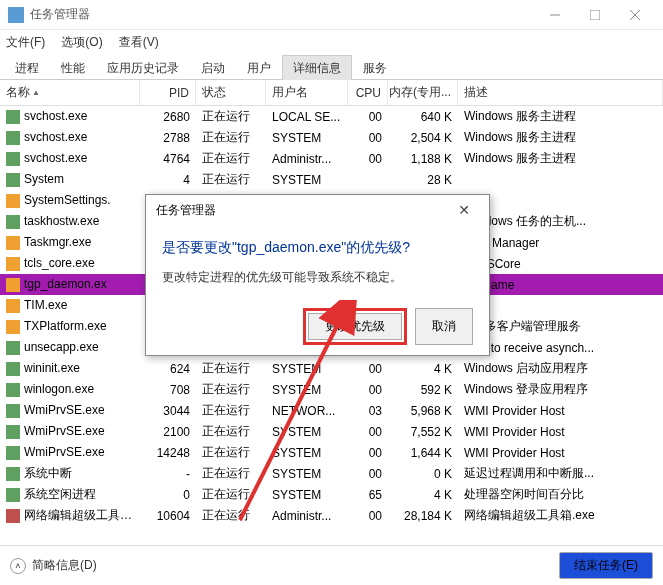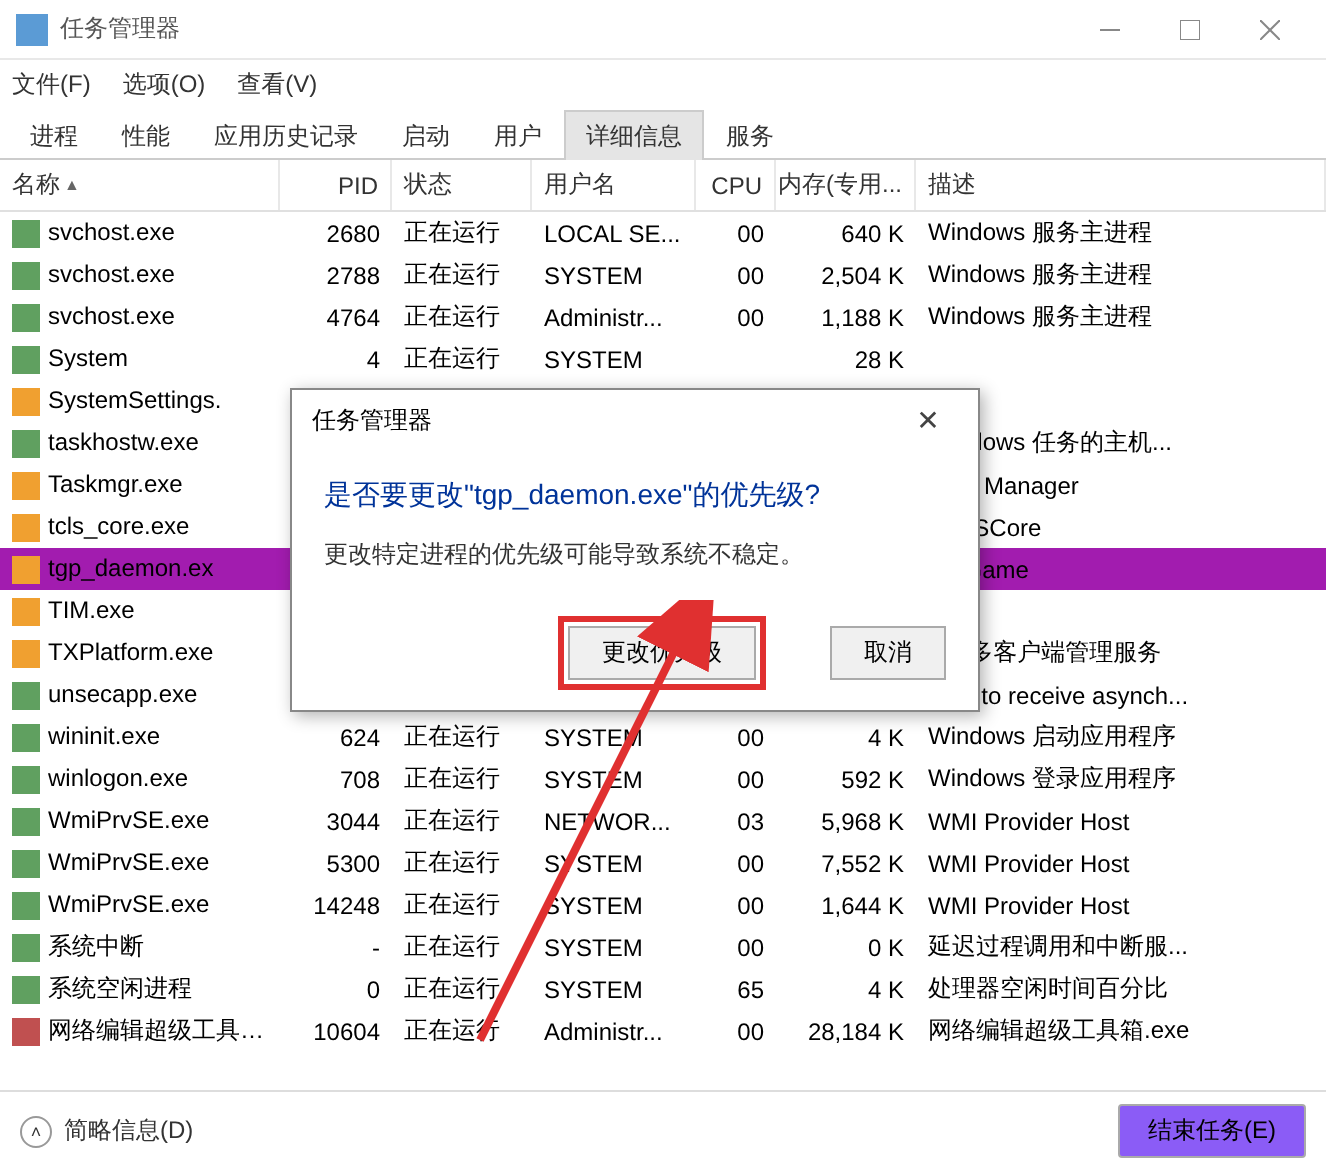--- a/index.html
+++ b/index.html
@@ -39,30 +39,30 @@
 .td.col-pid, .td.col-cpu, .td.col-mem { text-align: right; }
 .procicon { display: inline-block; width: 14px; height: 14px; margin-right: 4px; vertical-align: middle; background: #4a90d9; }
 .procicon.app { background: #f0a030; }
 .procicon.sys { background: #60a060; }
 .procicon.net { background: #c05050; }
 
 .footer { position: absolute; bottom: 0; left: 0; right: 0; height: 40px; border-top: 1px solid #ddd; display: flex; align-items: center; padding: 0 10px; }
 .footer .expand { display: flex; align-items: center; gap: 6px; color: #333; }
 .footer .expand .chev { border: 1px solid #999; border-radius: 50%; width: 16px; height: 16px; display: flex; align-items: center; justify-content: center; font-size: 9px; }
 .footer .spacer { flex: 1; }
-.footer button { padding: 4px 14px; border: 1px solid #aaa; background: #8b5cf6; border-radius: 2px; }
+.footer button { padding: 4px 14px; border: 1px solid #aaa; background: #1d4ed8; border-radius: 2px; }
 
 .dialog { position: absolute; left: 145px; top: 194px; width: 345px; background: #fff; border: 1px solid #888; box-shadow: 2px 2px 8px rgba(0,0,0,0.3); }
 .dlg-title { height: 30px; display: flex; align-items: center; padding: 0 10px; }
 .dlg-title span.t { flex: 1; }
 .dlg-close { width: 30px; text-align: center; font-size: 14px; color: #444; }
 .dlg-body { padding: 14px 16px 10px 16px; }
 .dlg-q { color: #003399; font-size: 14px; margin-bottom: 12px; }
 .dlg-msg { color: #333; font-size: 12px; margin-bottom: 22px; }
-.dlg-actions { display: flex; justify-content: flex-end; gap: 32px; align-items: center; }
+.dlg-actions { display: flex; justify-content: flex-end; gap: 8px; }
 .dlg-actions button { padding: 4px 16px; border: 1px solid #aaa; background: #f0f0f0; }
 .highlight-box { border: 3px solid #e03030; padding: 2px; }
 
 .arrow { position: absolute; left: 210px; top: 300px; pointer-events: none; }
 </style>
 </head>
 <body>
 
 <div class="titlebar">
   <div class="icon"></div>
@@ -246,21 +246,21 @@
         <div class="td col-name"><span class="procicon sys"></span>WmiPrvSE.exe</div>
         <div class="td col-pid">3044</div>
         <div class="td col-status">正在运行</div>
         <div class="td col-user">NETWOR...</div>
         <div class="td col-cpu">03</div>
         <div class="td col-mem">5,968 K</div>
         <div class="td col-desc">WMI Provider Host</div>
       </div>
       <div class="row">
         <div class="td col-name"><span class="procicon sys"></span>WmiPrvSE.exe</div>
-        <div class="td col-pid">5300</div>
+        <div class="td col-pid">2100</div>
         <div class="td col-status">正在运行</div>
         <div class="td col-user">SYSTEM</div>
         <div class="td col-cpu">00</div>
         <div class="td col-mem">7,552 K</div>
         <div class="td col-desc">WMI Provider Host</div>
       </div>
       <div class="row">
         <div class="td col-name"><span class="procicon sys"></span>WmiPrvSE.exe</div>
         <div class="td col-pid">14248</div>
         <div class="td col-status">正在运行</div>

